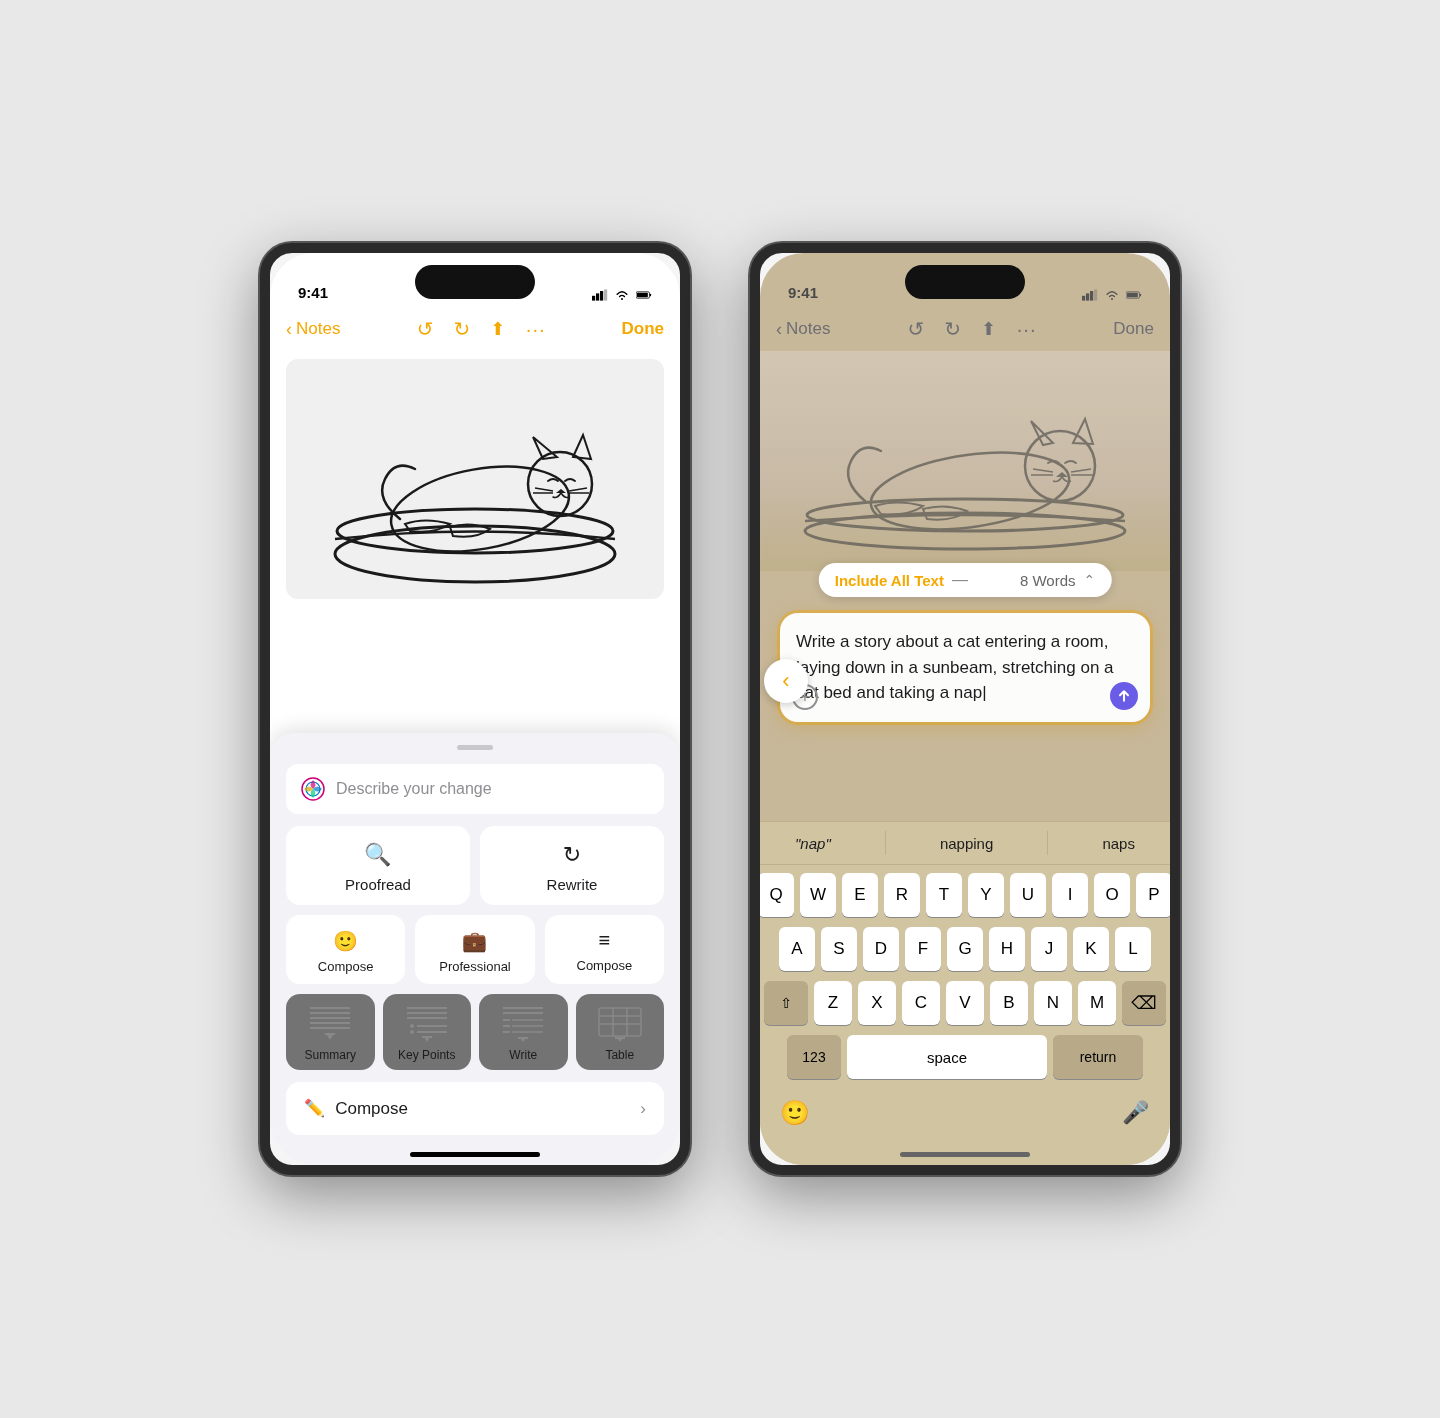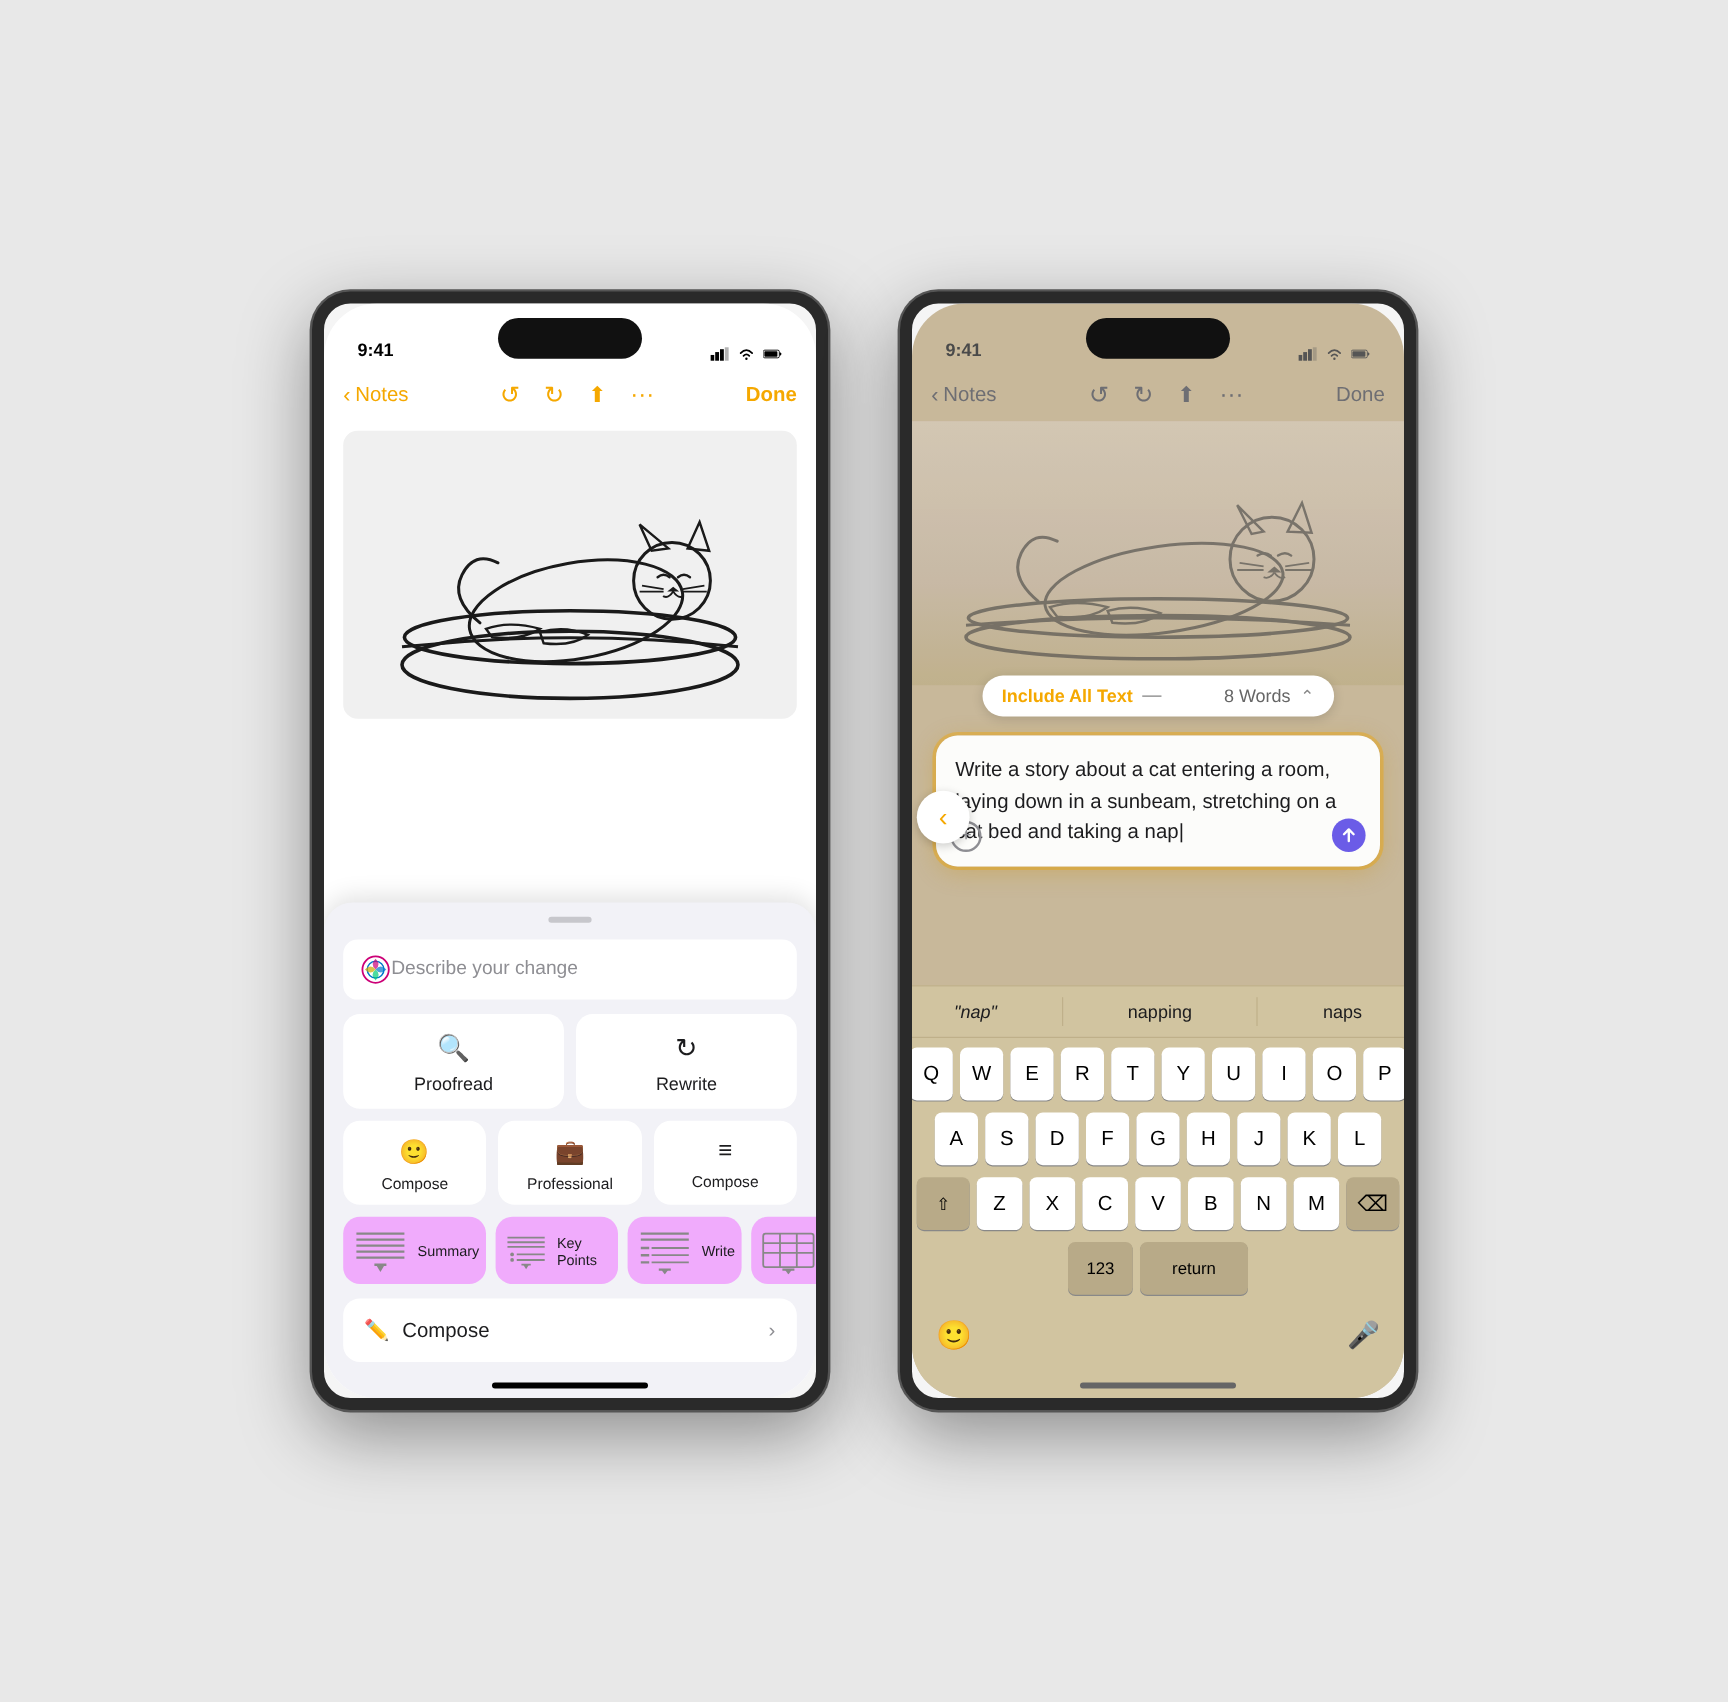--- a/index.html
+++ b/index.html
@@ -170,20 +170,21 @@
       color: #6e6e73;
     }
 
     
     .search-input-row {
       background: #fff;
       border-radius: 12px;
       padding: 12px 14px;
       display: flex;
       align-items: center;
+      gap: 10px;
       margin-bottom: 12px;
     }
     .ai-icon {
       width: 26px;
       height: 26px;
       flex-shrink: 0;
     }
     .search-placeholder {
       color: #8e8e93;
       font-size: 16px;
@@ -223,25 +224,25 @@
     .tool-btn-small .label { font-size: 13px; color: #1c1c1e; }
 
     
     .format-grid {
       display: flex;
       gap: 8px;
       margin-bottom: 12px;
     }
     .format-btn {
       flex: 1;
-      background: #f0abfc;
+      background: #737373;
       border-radius: 14px;
       padding: 10px 6px 8px;
       display: flex;
-      flex-direction: row;
+      flex-direction: column;
       align-items: center;
       gap: 6px;
     }
     .format-icon {
       width: 50px;
       height: 38px;
     }
     .format-label { font-size: 12px; color: #1c1c1e; }
 
     
@@ -788,20 +789,21 @@
         <div class="key">C</div>
         <div class="key">V</div>
         <div class="key">B</div>
         <div class="key">N</div>
         <div class="key">M</div>
         <div class="key key-delete">⌫</div>
       </div>
 
       <div class="key-row">
         <div class="key key-num" style="font-size:14px;">123</div>
+        <div class="key key-space" style="font-size:15px;">space</div>
         <div class="key key-return" style="font-size:14px;">return</div>
       </div>
 
       <div class="emoji-bar">
         <span class="emoji-icon">🙂</span>
         <span class="mic-icon">🎤</span>
       </div>
     </div>
 
     <div class="home-indicator" style="background:#666;"></div>

